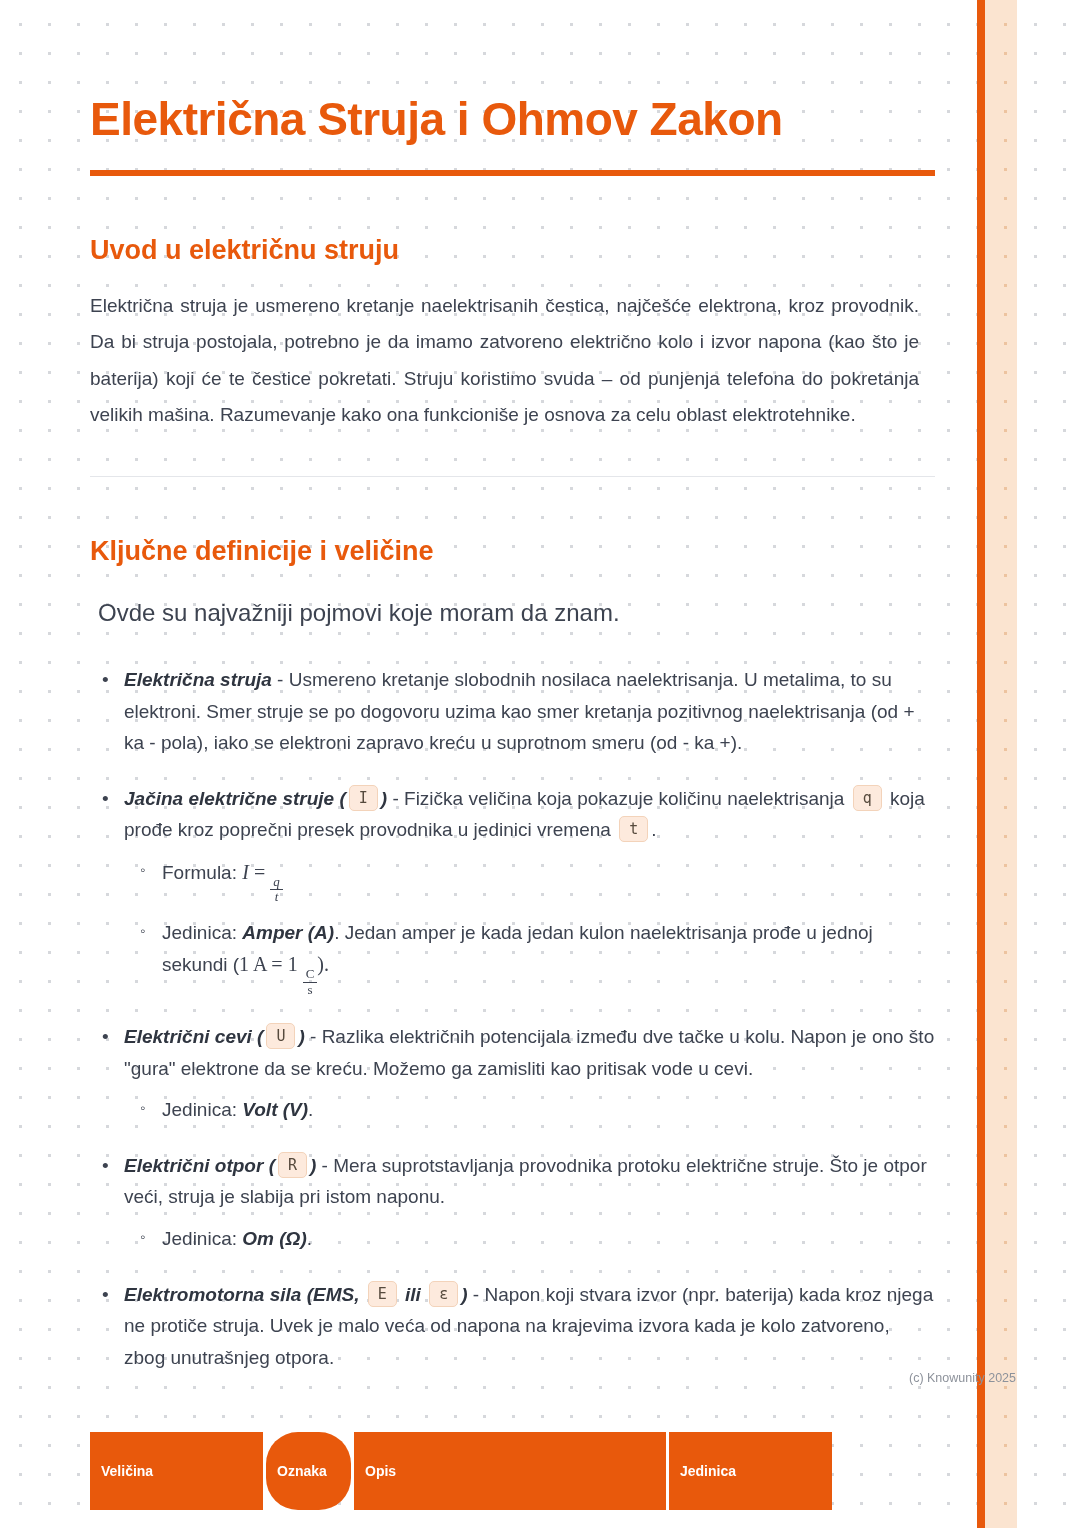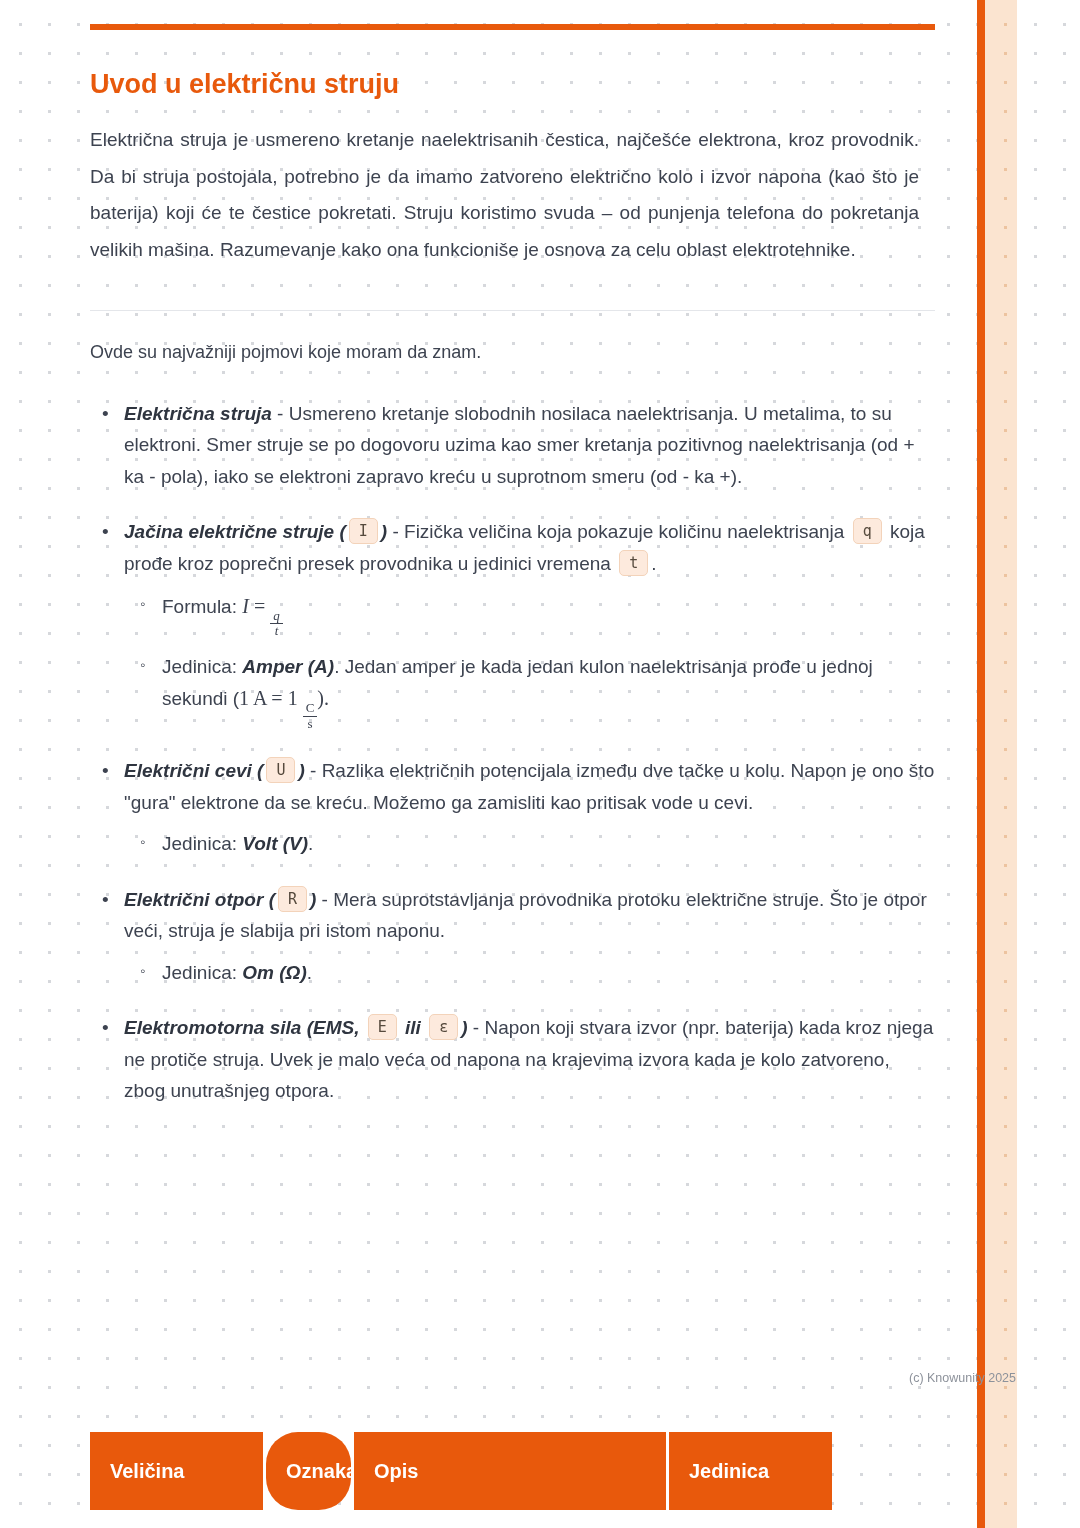--- a/index.html
+++ b/index.html
@@ -31,32 +31,32 @@
     position:absolute; left:90px; top:0; width:845px;
   }
   .title {
     margin:94px 0 0 0; font-size:46px; line-height:1.12;
     font-weight:700; color:#e8590c; letter-spacing:-0.5px;
   }
   .rule {
     margin-top:24px; height:6px; background:#e8590c; width:100%;
   }
   h2.section-heading {
-    margin:38px 0 0 0; font-size:27px; line-height:1.2;
+    margin:58px 0 0 0; font-size:27px; line-height:1.2;
     font-weight:700; color:#e8590c;
   }
   .body-par {
     margin:22px 16px 0 0; font-size:19px; line-height:1.92;
     text-align:justify; color:#3d4350;
   }
   .soft-divider {
     border:none; border-top:1px solid #e4e6ea; margin:42px 0 0 0;
   }
   .lead {
-    margin:26px 0 0 0; font-size:18px; line-height:1.7; color:#3d4350;
+    margin:26px 0 0 8px; font-size:24px; line-height:1.7; color:#3d4350;
   }
   .list {
     margin-top:30px; display:flex; flex-direction:column; gap:24px;
     padding-left:12px;
   }
   .li { display:flex; font-size:19px; line-height:1.66; color:#3d4350; }
   .mk { width:22px; flex:none; }
   .li-text { flex:1; }
   strong { font-weight:700; color:#2f3540;font-style:italic; }
   .sublist {
@@ -79,46 +79,48 @@
     font-family:"Liberation Serif", serif;
   }
   .frac .num { border-bottom:1px solid #3d4350; padding:0 3px; }
   .frac .den { padding:0 3px; }
   .frac.it { font-style:italic; }
   .qtable {
     position:absolute; left:90px; top:1432px; width:742px; height:78px;
     display:flex; gap:3px; z-index:4;
   }
   .qcell {
-    background:#e8590c; color:#ffffff; font-weight:700; font-size:20px;
-    display:flex; align-items:center; padding-left:20px; box-sizing:border-box;
+    background:#e8590c; color:#ffffff; font-weight:700; font-size:14px;
+    display:flex; align-items:center; padding-left:11px; box-sizing:border-box;
   }
   .c1 { width:173px; flex:none; }
   .c2 { width:85px; flex:none;border-radius:32px; }
   .c3 { width:163px; flex:none; }
   .c4 { flex:1; }
 </style>
 </head>
 <body>
 
 <div class="page">
 
   <div class="deco-bar"></div>
   <div class="deco-band"></div>
   <div class="copyright">(c) Knowunity 2025</div>
 
   <div class="content">
 
+    <h1 class="title">Električna Struja i Ohmov Zakon</h1>
     <div class="rule"></div>
 
     <h2 class="section-heading">Uvod u električnu struju</h2>
     <p class="body-par">Električna struja je usmereno kretanje naelektrisanih čestica, najčešće elektrona, kroz provodnik. Da bi struja postojala, potrebno je da imamo zatvoreno električno kolo i izvor napona (kao što je baterija) koji će te čestice pokretati. Struju koristimo svuda – od punjenja telefona do pokretanja velikih mašina. Razumevanje kako ona funkcioniše je osnova za celu oblast elektrotehnike.</p>
 
     <hr class="soft-divider">
 
+    <h2 class="section-heading">Ključne definicije i veličine</h2>
     <p class="lead">Ovde su najvažniji pojmovi koje moram da znam.</p>
 
     <div class="list">
 
       <div class="li">
         <span class="mk">•</span>
         <div class="li-text">
           <strong>Električna struja</strong><span> - Usmereno kretanje slobodnih nosilaca naelektrisanja. U metalima, to su elektroni. Smer struje se po dogovoru uzima kao smer kretanja pozitivnog naelektrisanja (od + ka - pola), iako se elektroni zapravo kreću u suprotnom smeru (od - ka +).</span>
         </div>
       </div>

